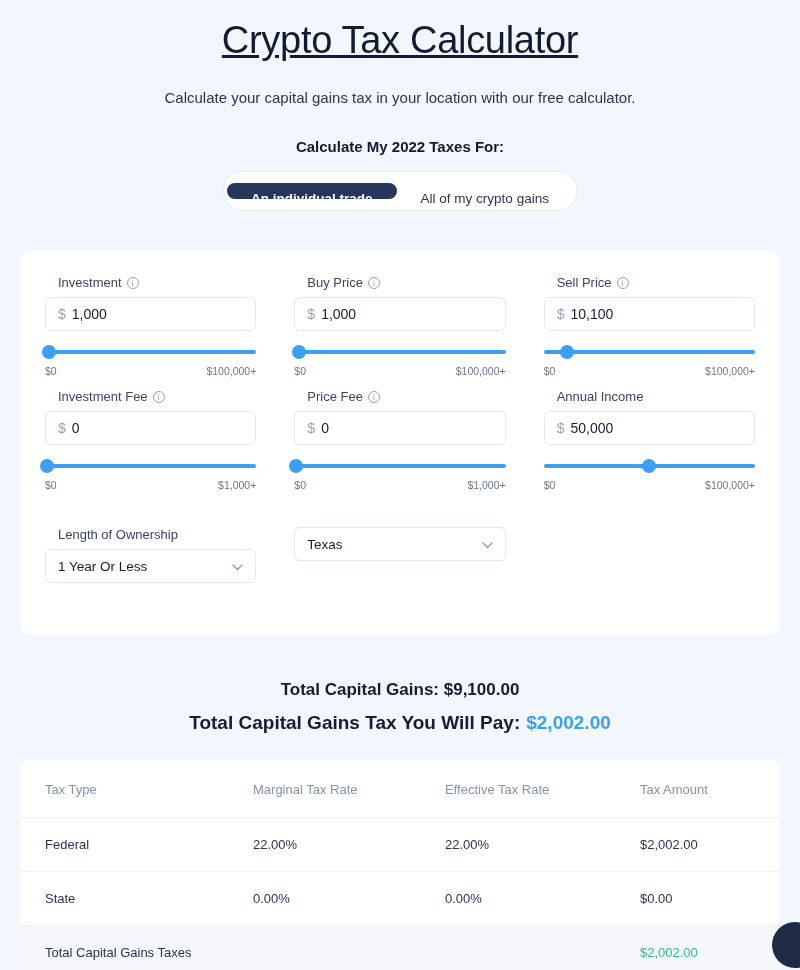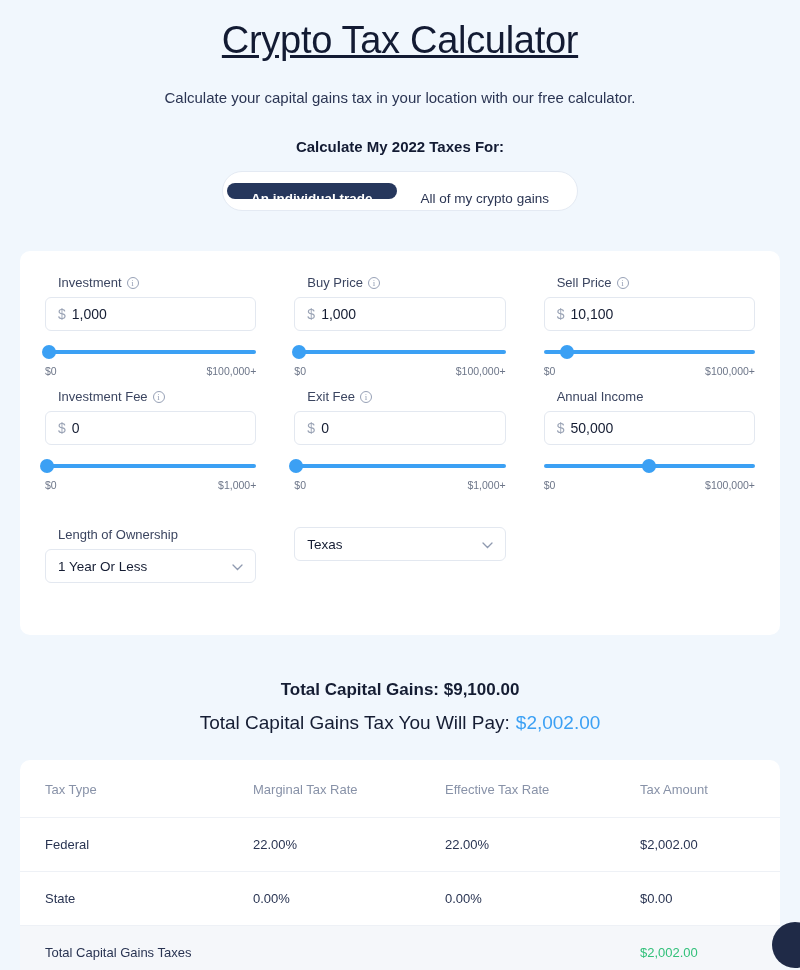--- a/index.html
+++ b/index.html
@@ -185,21 +185,21 @@
     text-align: center;
   }
   .total-gains {
     font-size: 17px;
     font-weight: bold;
     color: #151d33;
   }
   .total-tax {
     margin-top: 12px;
     font-size: 19px;
-    font-weight: normal;
+    font-weight: bold;
     color: #151d33;
   }
   .total-tax .amount { color: #3ba0f4; margin-left: 6px; }
 
   
   .table-card {
     position: absolute;
     left: 20px;
     top: 760px;
     width: 760px;
@@ -323,21 +323,21 @@
           <div class="slider-track"></div>
           <div class="slider-handle" style="left:1%"></div>
         </div>
         <div class="slider-range">
           <span>$0</span>
           <span>$1,000+</span>
         </div>
       </div>
       <div class="field">
         <div class="field-label">
-          <span>Exit Fee</span>
+          <span>Price Fee</span>
           <i class="info-icon">i</i>
         </div>
         <div class="input-box">
           <span class="input-currency">$</span>
           <span class="input-value">0</span>
         </div>
         <div class="slider">
           <div class="slider-track"></div>
           <div class="slider-handle" style="left:1%"></div>
         </div>

